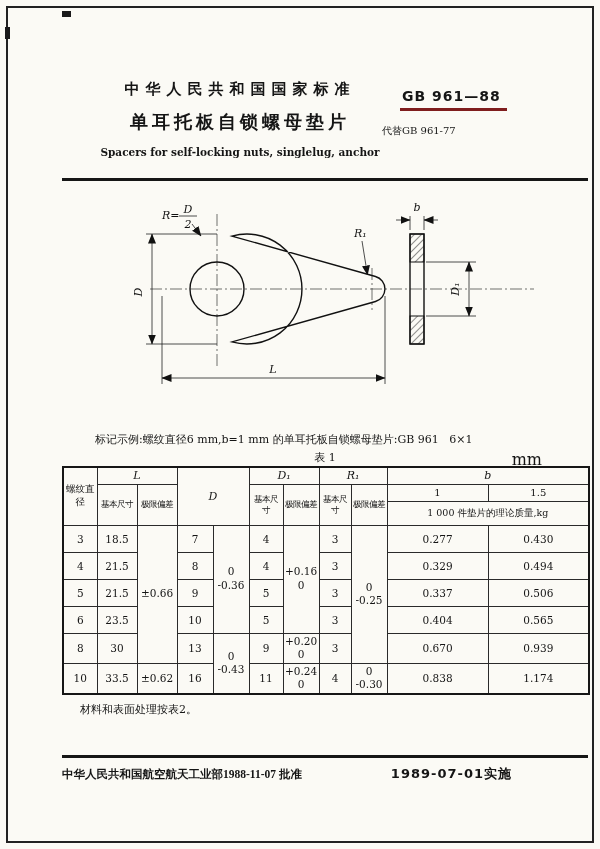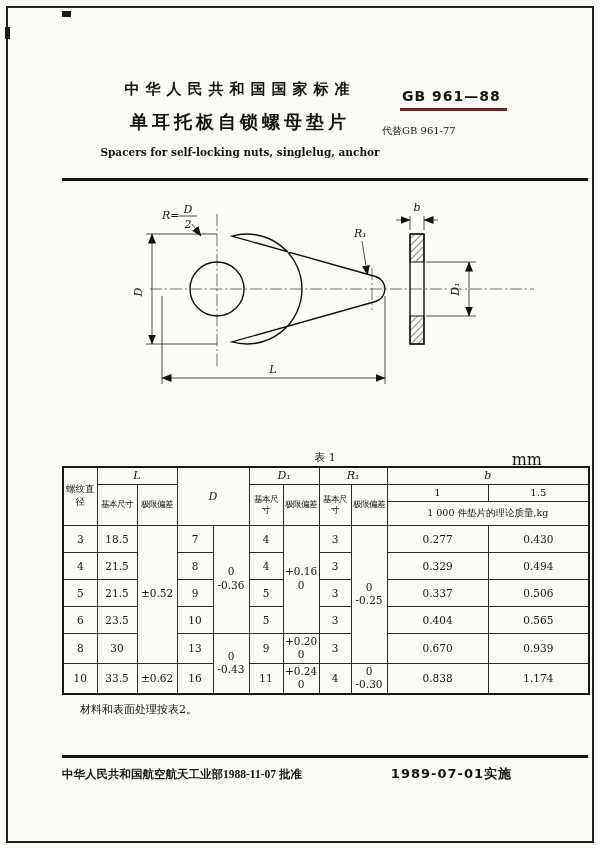--- a/index.html
+++ b/index.html
@@ -126,20 +126,21 @@
       <text x="417" y="93" text-anchor="middle" transform="rotate(-90,417,93)">D₁</text>
 
       <line class="dim" x1="368" y1="34" x2="368" y2="20"></line>
       <line class="dim" x1="382" y1="34" x2="382" y2="20"></line>
       <line class="dim" x1="354" y1="24" x2="368" y2="24" marker-end="url(#arr)"></line>
       <line class="dim" x1="396" y1="24" x2="382" y2="24" marker-end="url(#arr)"></line>
       <text x="375" y="15" text-anchor="middle">b</text>
     </svg>
   </div>
 
+  <div class="marking">标记示例:螺纹直径6 mm,b=1 mm 的单耳托板自锁螺母垫片:GB 961   6×1</div>
 
   <div class="tcap">表 1</div>
   <div class="unit">mm</div>
 
   <table class="spec">
     <colgroup>
       <col style="width:34px">
         <col style="width:40px">
         <col style="width:40px">
       <col style="width:36px">
@@ -171,21 +172,21 @@
         <th class="hd-num">1.5</th>
       </tr>
       <tr>
         <th colspan="2" class="hd-mass">1 000 件垫片的理论质量,kg</th>
       </tr>
     </thead>
     <tbody>
       <tr>
         <td>3</td>
         <td>18.5</td>
-        <td rowspan="5" class="tol">±0.52</td>
+        <td rowspan="5" class="tol">±0.66</td>
         <td>7</td>
         <td rowspan="4" class="tol">0
 -0.36</td>
         <td>4</td>
         <td rowspan="4" class="tol">+0.16
 0</td>
         <td>3</td>
         <td rowspan="5" class="tol">0
 -0.25</td>
         <td>0.277</td>

